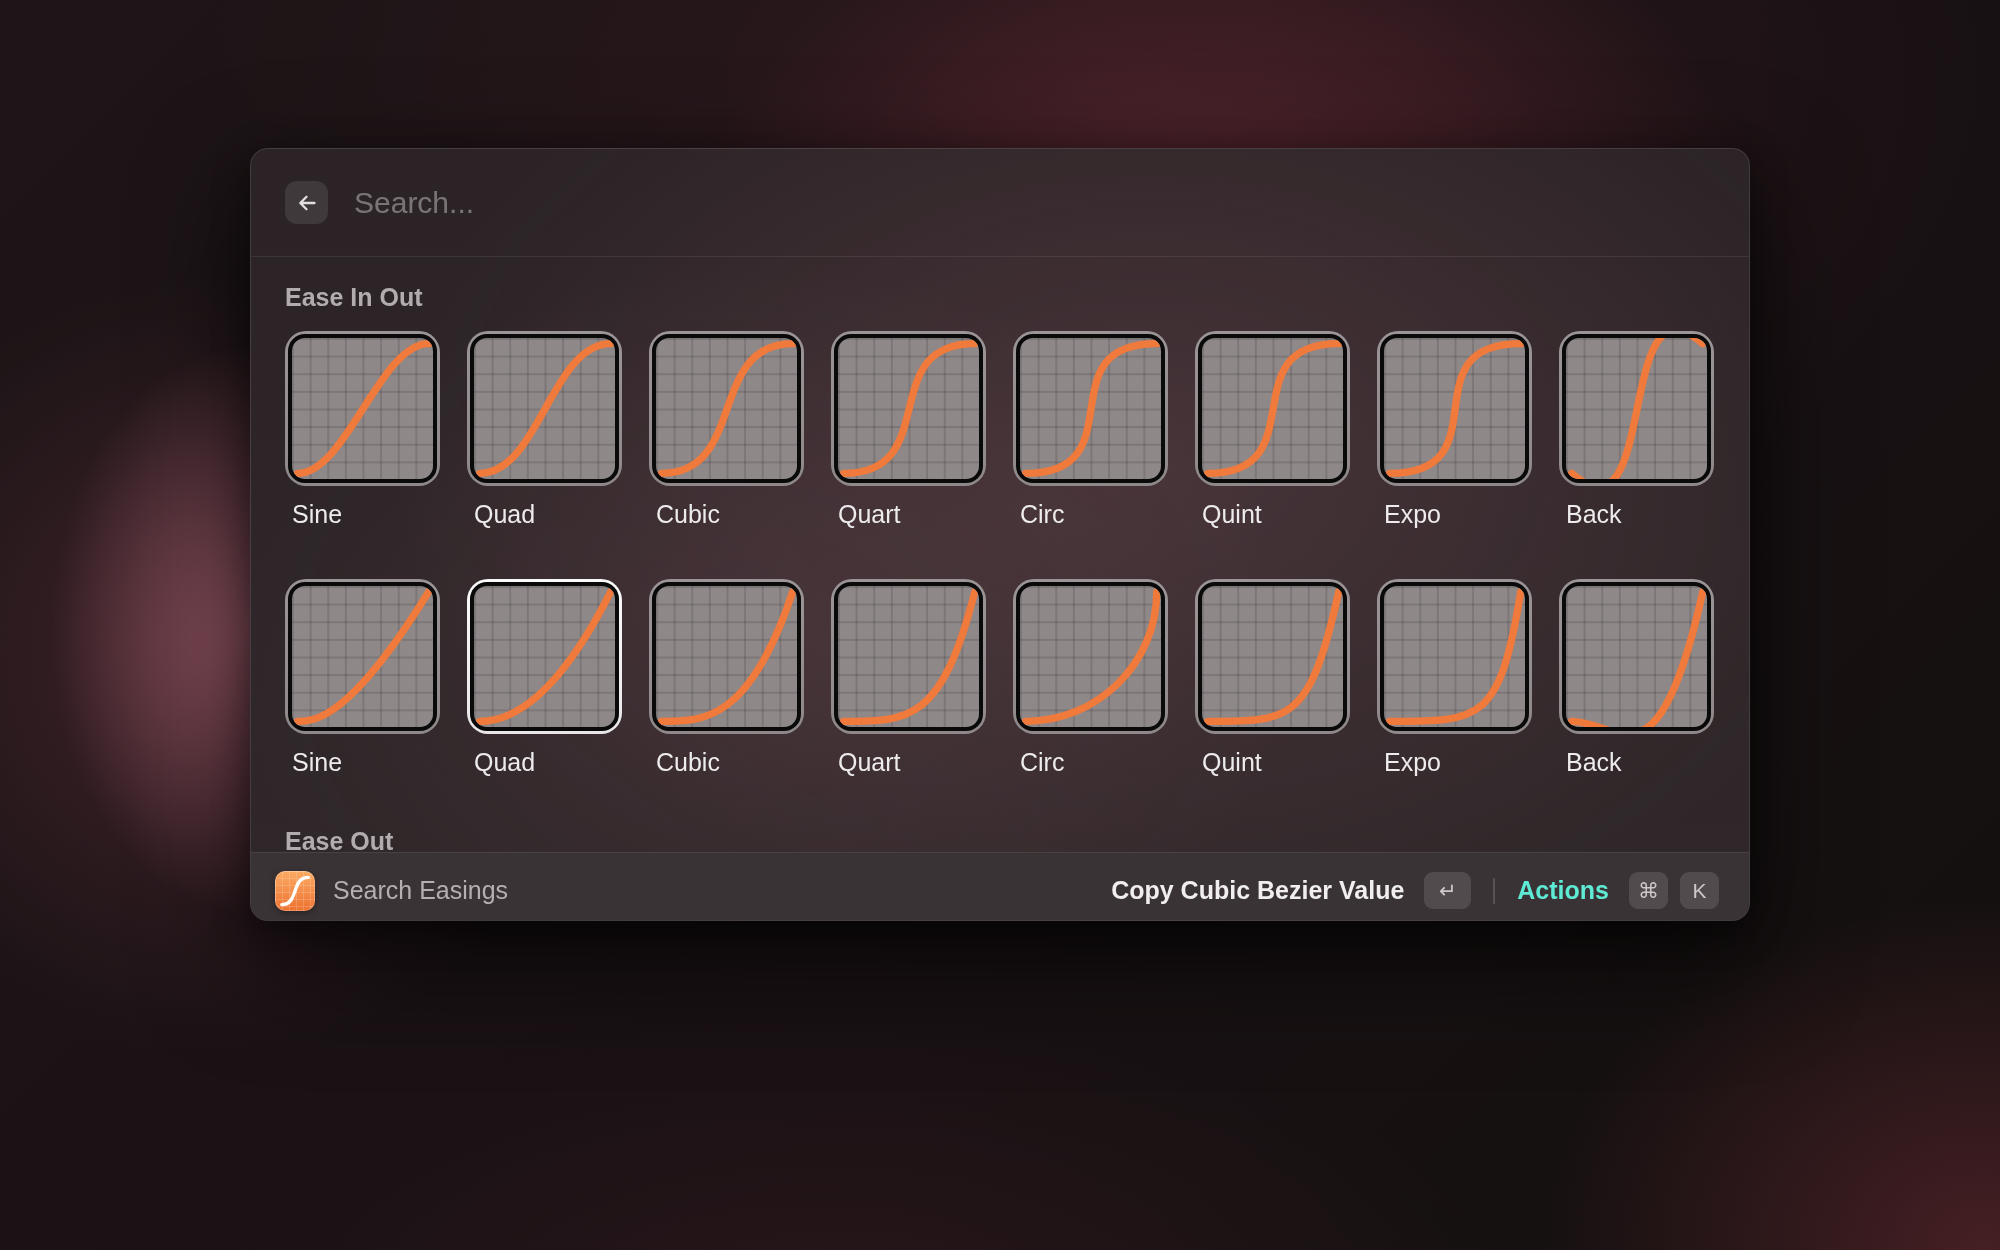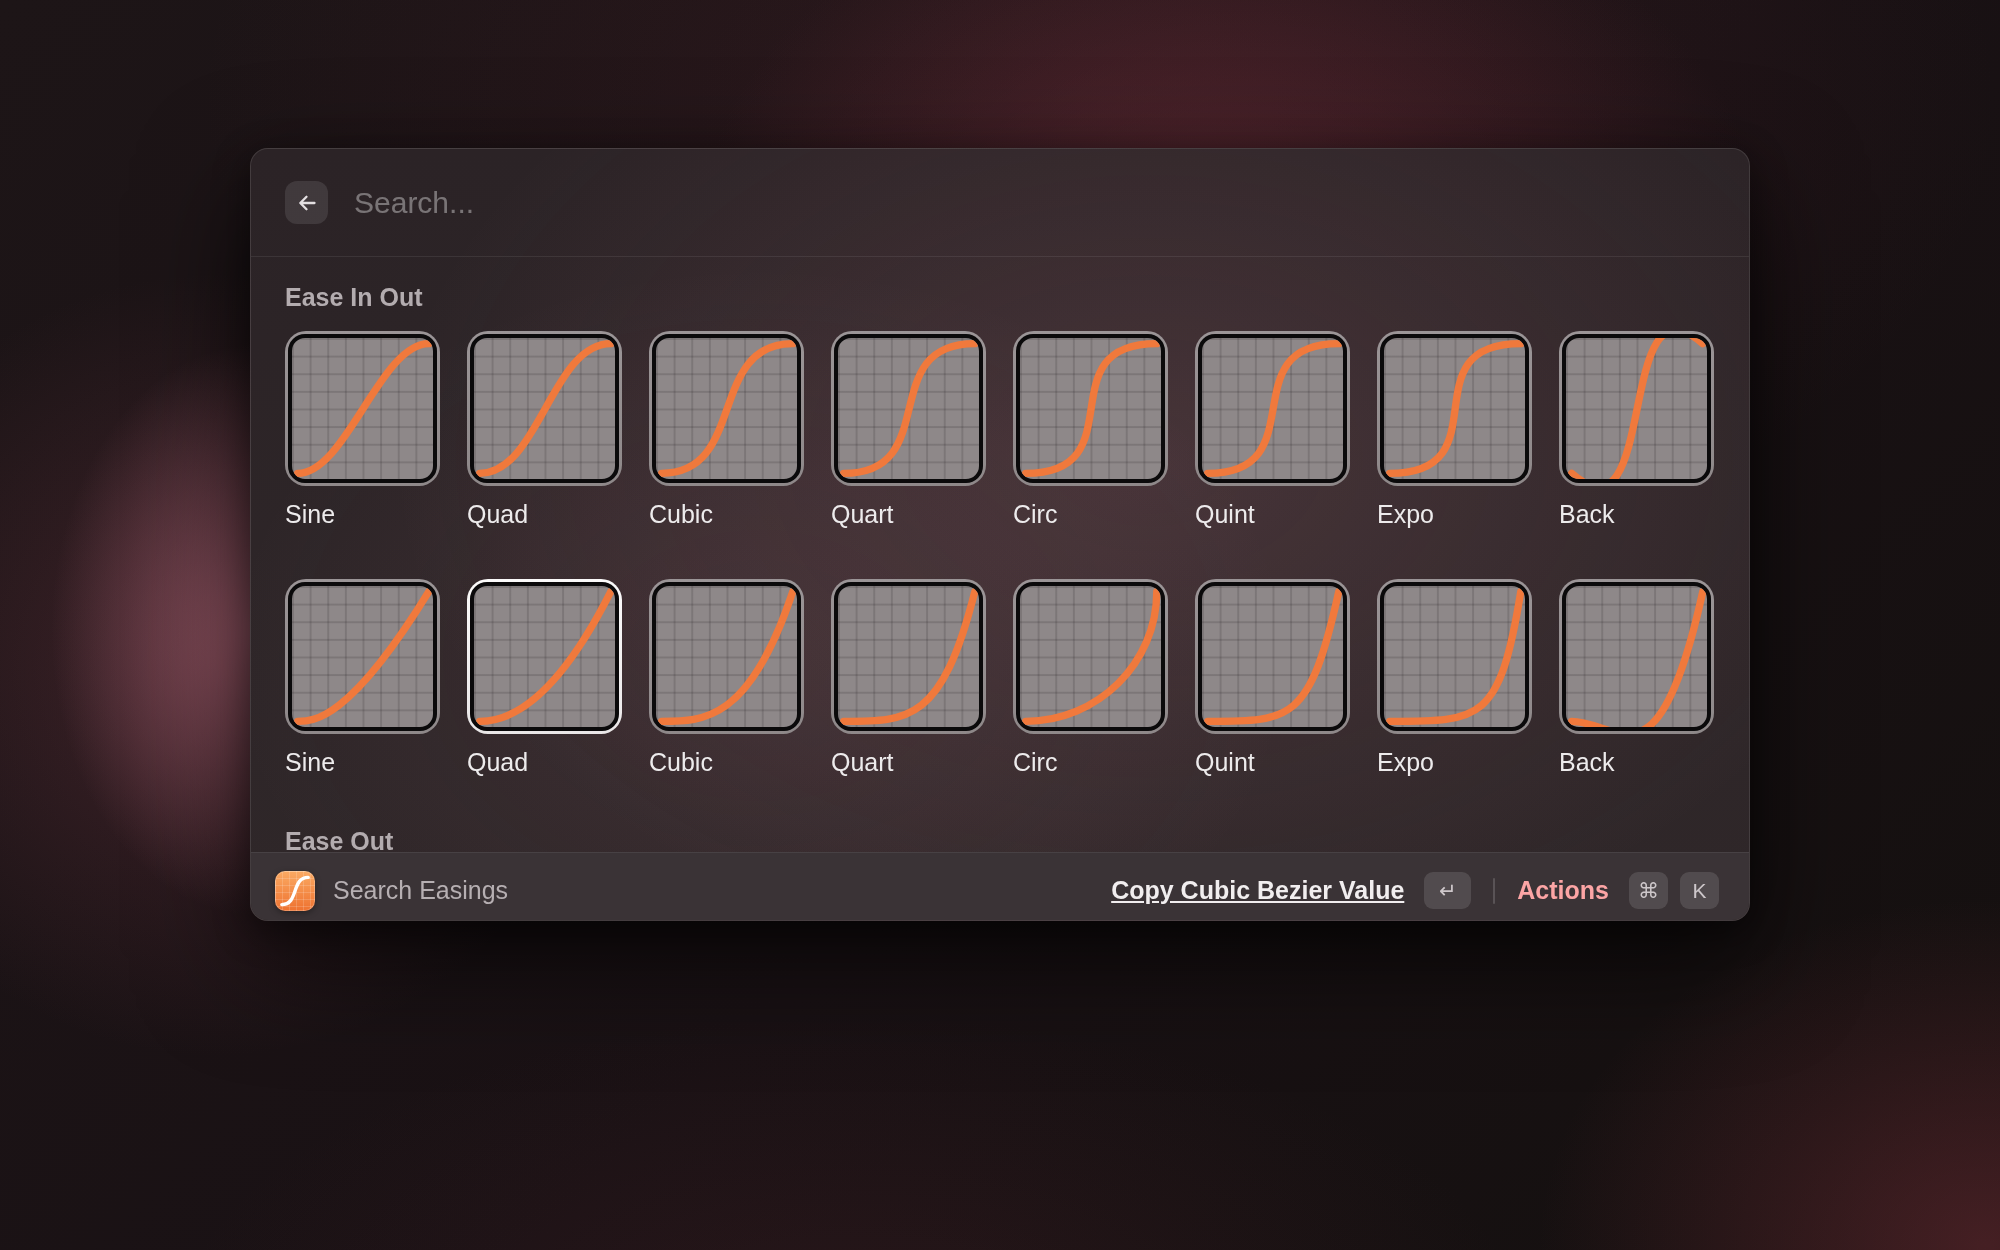--- a/index.html
+++ b/index.html
@@ -71,21 +71,21 @@
     background-color:#8E8889;
     background-image:
       linear-gradient(rgba(30,26,28,0.16) 1.6px, transparent 1.6px),
       linear-gradient(90deg, rgba(30,26,28,0.16) 1.6px, transparent 1.6px);
     background-size:calc(100%/8) calc(100%/8);
   }
   .tile-inner svg{ position:absolute; inset:0; width:100%; height:100%; overflow:visible; }
   .tile-inner path{ fill:none; stroke:var(--curve,#F0793C); stroke-width:5.2; stroke-linecap:round; }
   .tile-label{
     margin-top:13px; font-size:25px; line-height:30px;
-    font-weight:500; color:#EDEBEC; white-space:nowrap;
+    font-weight:500; color:#EDEBEC; white-space:nowrap;margin-left:7px;
   }
 
   
   .footer{
     flex:none; height:68px; background:#3A3336;
     border-top:1px solid rgba(255,255,255,0.07);
     display:flex; align-items:center; padding:8px 30px 0 24px;
   }
   .app-icon{
     width:40px; height:40px; flex:none; border-radius:10px;
@@ -96,22 +96,22 @@
     box-shadow:inset 0 0 0 1px rgba(255,255,255,0.22), 0 2px 6px rgba(0,0,0,0.35);
     display:flex; align-items:center; justify-content:center; overflow:hidden;
   }
   .app-icon svg{ width:100%; height:100%; }
   .app-name{ margin-left:18px; font-size:25px; color:#B6AFB2; }
   .spacer{ flex:1; }
   .footer-action{
     display:flex; align-items:center; gap:20px; background:none; border:none;
     font-family:inherit; cursor:pointer; padding:0;
   }
-  .primary-label{ font-size:25px; font-weight:700; color:#F1EEEF;text-decoration:underline; }
-  .actions-label{ font-size:25px; font-weight:600; color:#fca5a5; }
+  .primary-label{ font-size:25px; font-weight:700; color:#F1EEEF; }
+  .actions-label{ font-size:25px; font-weight:600; color:#5eead4; }
   kbd{
     font-family:inherit; height:37px; min-width:39px; padding:0 9px;
     border-radius:9px; background:rgba(255,255,255,0.12); color:#CDC7CA;
     font-size:21px; display:flex; align-items:center; justify-content:center;
   }
   .kbd-return{ min-width:47px; }
   .key-group{ display:flex; gap:12px; }
   .vdiv{ width:2px; height:26px; border-radius:1px; background:rgba(255,255,255,0.16); margin:0 22px; }
 </style>
 </head>

